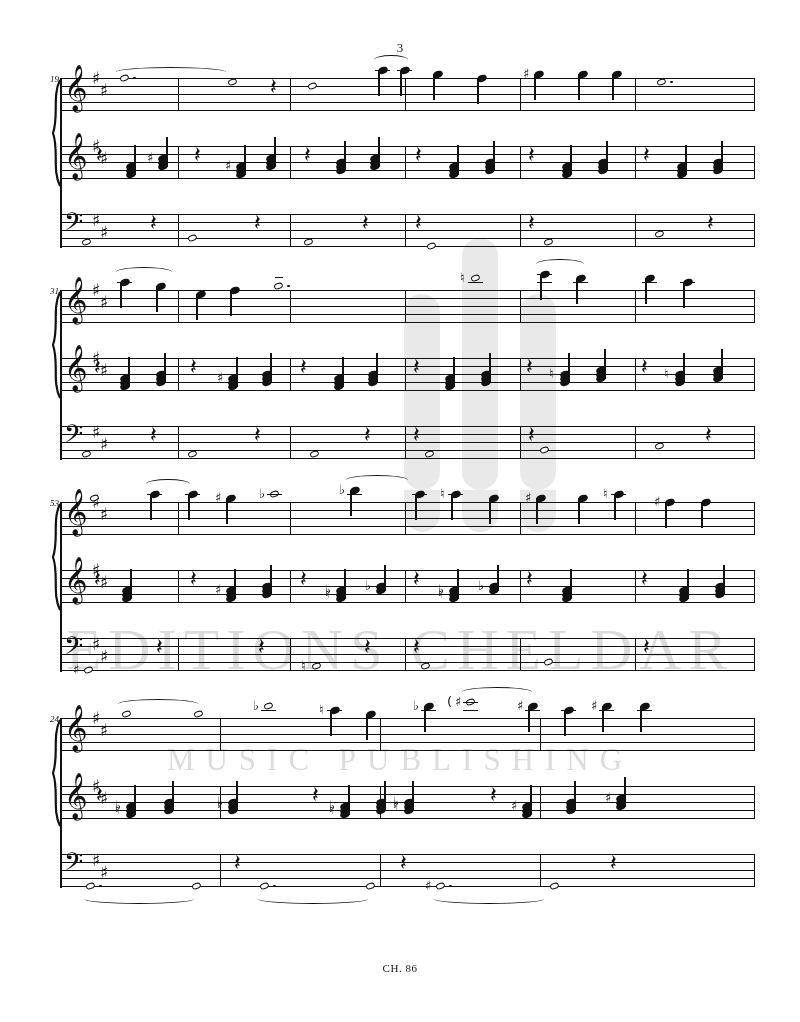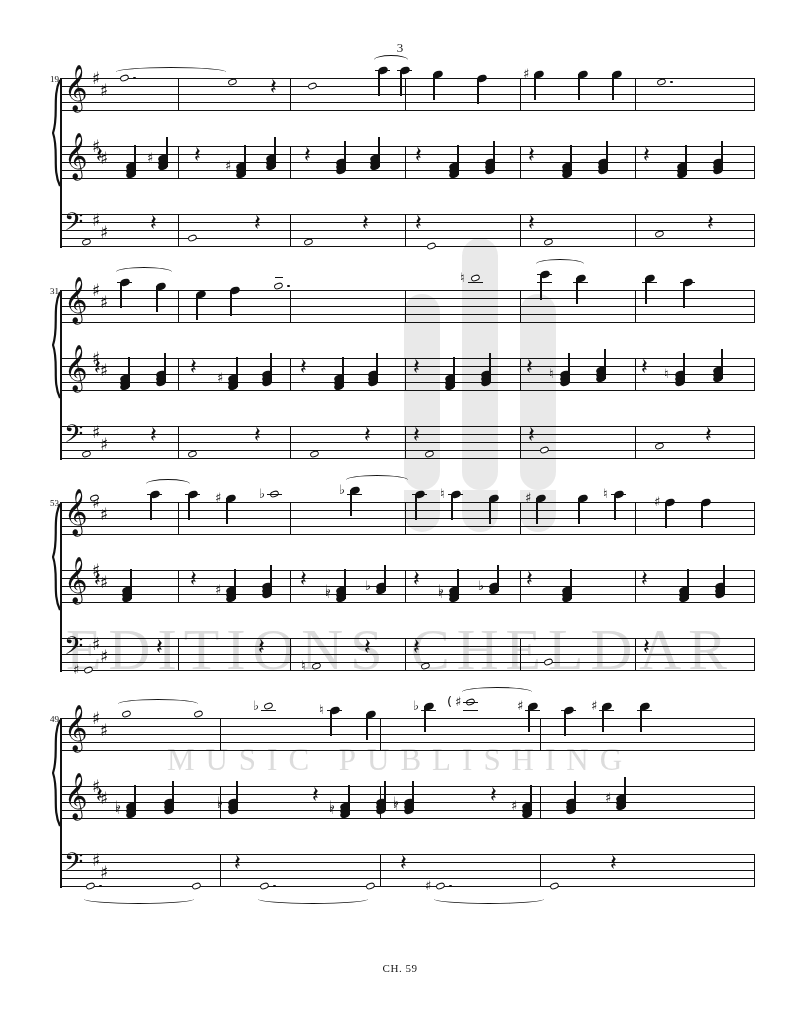--- a/index.html
+++ b/index.html
@@ -93,20 +93,21 @@
   .system-inner {
     position: relative;
     width: 706px;
     height: 100%;
   }
   .measure-number {
     position: absolute;
     left: 2px;
     top: -4px;
     font-size: 9px;
+    font-style: italic;
     color: #111;
   }
 
   .stave {
     position: absolute;
     left: 12px;
     width: 694px;
   }
   .stave .line {
     position: absolute;
@@ -710,21 +711,21 @@
         <div class="glyph rest-q" style="left: 316px; top: 134px;">𝄽</div>
         <div class="note hollow" style="left: 373px; top: 160.5px;"></div>
         <div class="glyph rest-q" style="left: 365px; top: 134px;">𝄽</div>
         <div class="note hollow" style="left: 496px; top: 156.5px;"></div>
         <div class="glyph rest-q" style="left: 595px; top: 134px;">𝄽</div>
       </div>
   </div>
 
   <div class="system" id="sys4" style="top:718px;height:190px;">
     <div class="system-inner">
-      <div class="measure-number">49</div>
+      <div class="measure-number">24</div>
     <div class="brace" style="left: 0px; top: 0px;">
           <svg width="14" height="110" viewBox="0 0 14 110" xmlns="http://www.w3.org/2000/svg">
             <path d="M12 2 C4 18 11 38 5 55 C11 72 4 92 12 108" stroke="#111" stroke-width="2.2" fill="none"></path>
           </svg>
         </div>
         <div class="systembar" style="top: 0px; height: 170px;"></div>
         <div class="stave" style="top: 0px;">
           <div class="line l0"></div>
           <div class="line l1"></div>
           <div class="line l2"></div>
@@ -863,14 +864,14 @@
         <div class="glyph rest-q" style="left: 352px; top: 134px;">𝄽</div>
         <div class="note hollow" style="left: 388px; top: 164.5px;"></div>
         <div class="dot" style="left: 401px; top: 166.7px;"></div>
         <div class="accid" style="left: 377px; top: 161px;">♯</div>
         <div class="slur" style="left: 386px; top: 176px; width: 110px; transform: scaleY(-1);"></div>
         <div class="note hollow" style="left: 502px; top: 164.5px;"></div>
         <div class="glyph rest-q" style="left: 562px; top: 134px;">𝄽</div>
       </div>
   </div>
 
-  <div class="page-footer">CH. 59</div>
+  <div class="page-footer">CH. 86</div>
 </div>
 
 </body></html>

